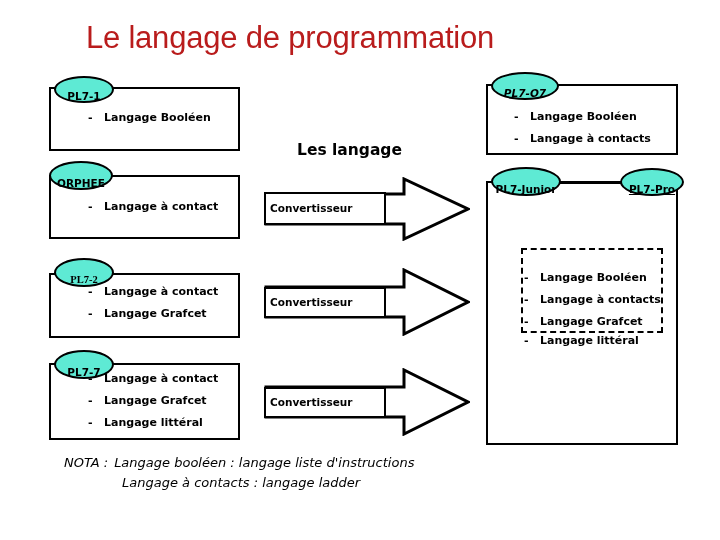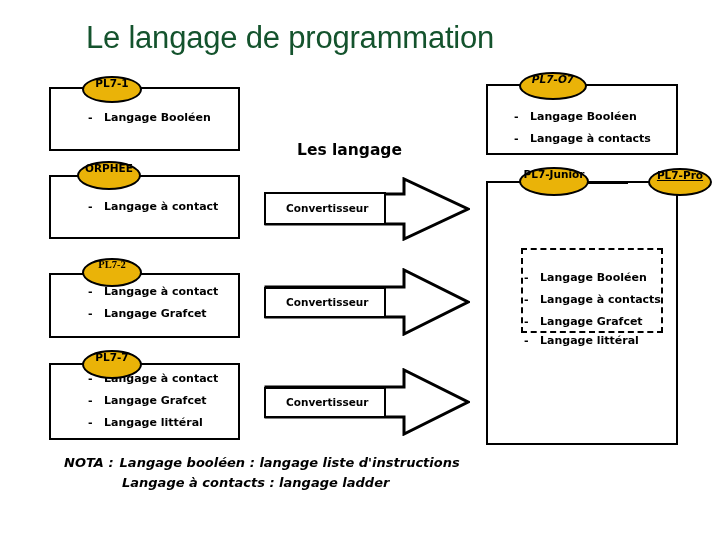--- a/index.html
+++ b/index.html
@@ -22,46 +22,45 @@
     position: absolute;
     left: 0;
     top: 20px;
     width: 580px;
     text-align: center;
     font-size: 31px;
     font-weight: 400;
     font-family: "Liberation Sans", "DejaVu Sans", sans-serif;
     letter-spacing: -0.2px;
     white-space: nowrap;
-    color: #14532d;
+    color: #b91c1c;
   }
 
   
   .box {
     position: absolute;
     border: 2px solid #000000;
     background: transparent;
     box-sizing: border-box;
   }
   .box.dashed {
     border: 2px dashed #000000;
   }
 
   
   .ellipse {
     position: absolute;
     border: 2px solid #000000;
     border-radius: 50%;
-    background: #eab308;
+    background: #5eead4;
     box-sizing: border-box;
     display: flex;
-    align-items: flex-start;
+    align-items: flex-end;
     justify-content: center;
     z-index: 6;
-    margin-left: 28px;
   }
   .ellipse > span {
     font-size: 10.5px;
     font-weight: 700;
     white-space: nowrap;
     line-height: 1;
     color: #000000;
   }
 
   
@@ -110,39 +109,39 @@
     border: 2px solid #000000;
     background: #ffffff;
     box-sizing: border-box;
     display: flex;
     align-items: center;
     z-index: 3;
   }
   .conv-tag > span {
     font-size: 10.5px;
     font-weight: 700;
-    padding-left: 20px;
+    padding-left: 4px;
     white-space: nowrap;
     line-height: 1;
     color: #000000;
   }
 
   
   .connector {
     position: absolute;
     background: #000000;
     z-index: 5;
   }
 
   
   .nota {
     position: absolute;
     font-style: italic;
     font-size: 13px;
-    font-weight: 700;
+    font-weight: 400;
     font-family: "DejaVu Sans", "Liberation Sans", sans-serif;
     line-height: 20px;
     color: #000000;
     white-space: nowrap;
   }
   .nota .nota-line1 { display: block; }
   .nota .nota-line2 { display: block; padding-left: 58px; }
   .nota .nota-label { padding-right: 6px; }
 </style>
 </head>

